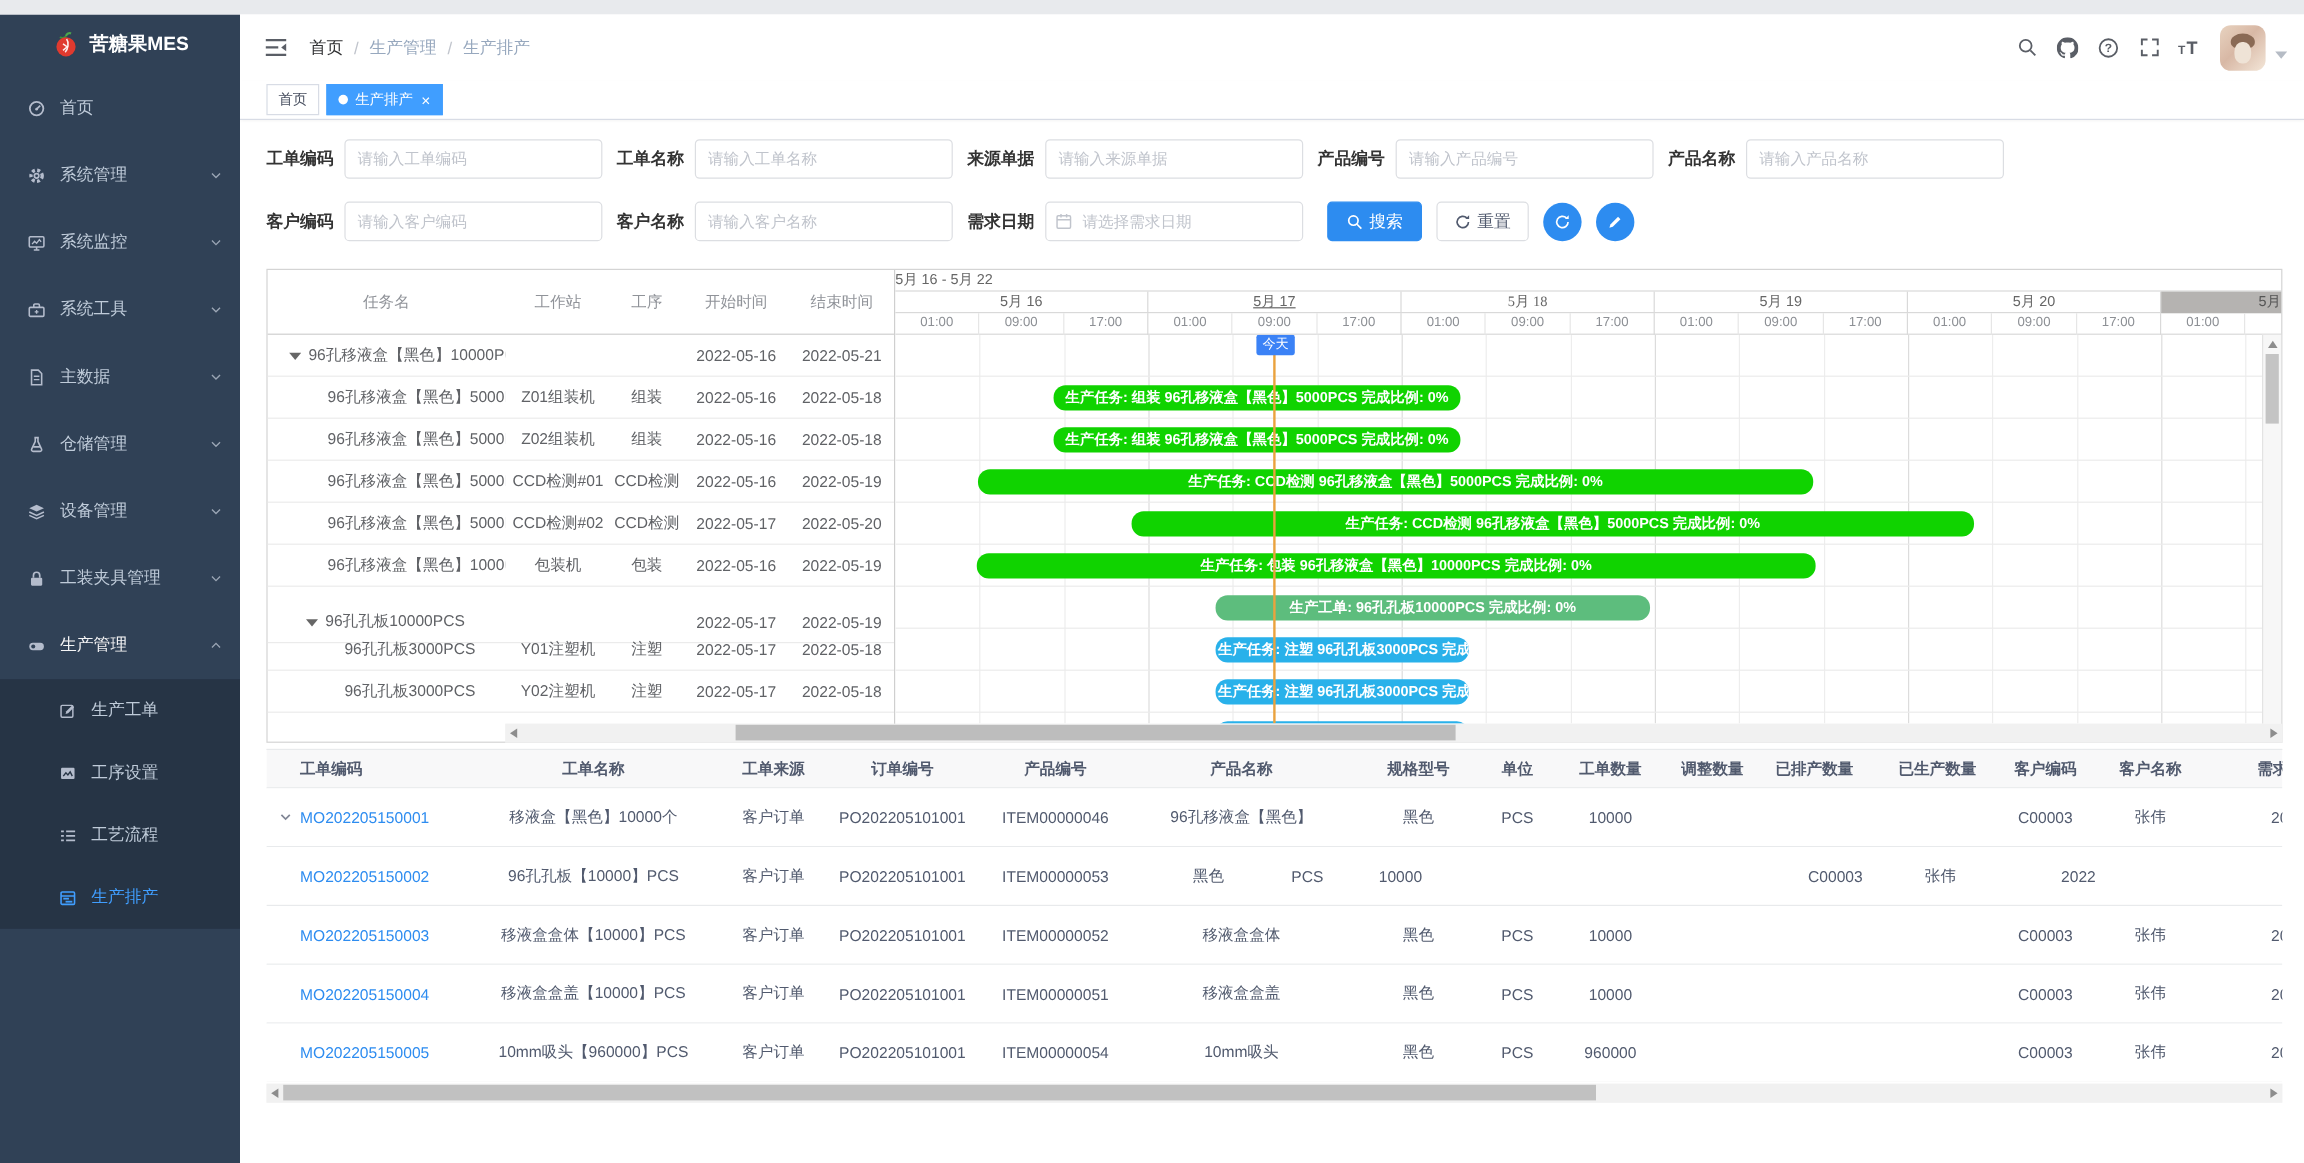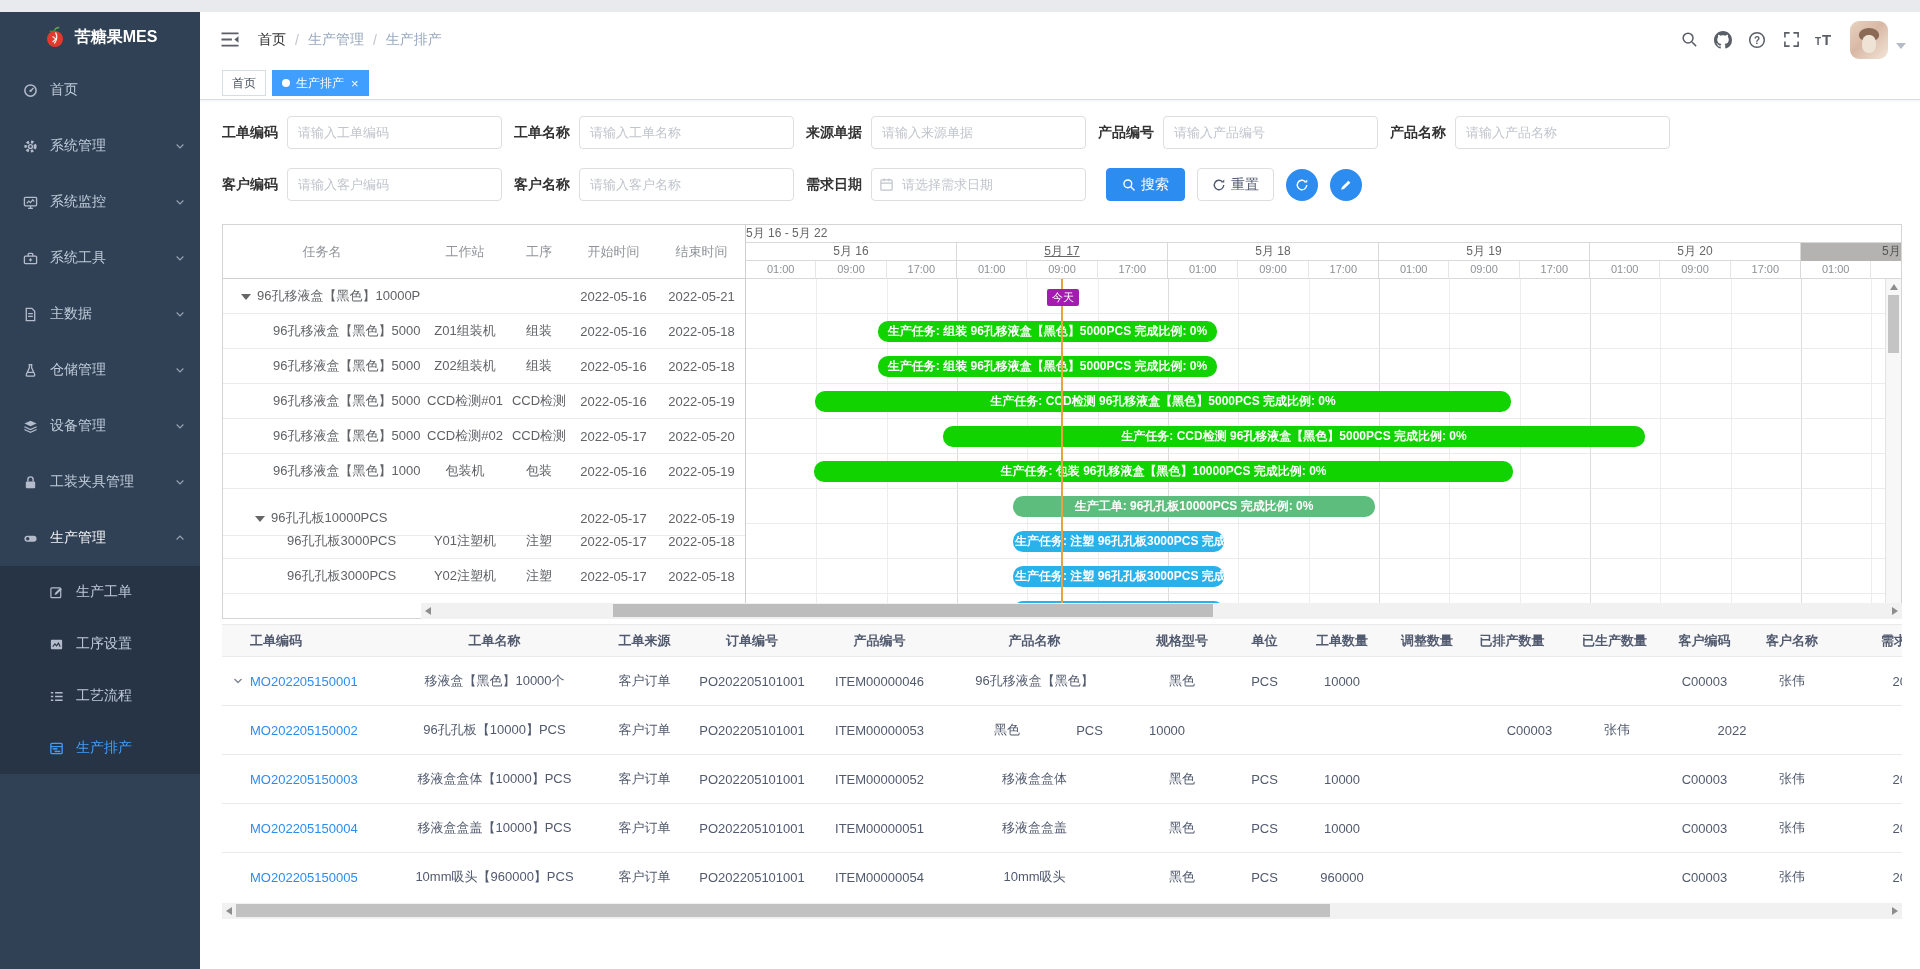--- a/index.html
+++ b/index.html
@@ -81,21 +81,21 @@
   .g-hour{position:absolute;top:0;height:18px;text-align:center;font-size:11px;color:#8d9095;line-height:17px;border-right:1px solid #e6e6e6}
   .g-body{position:absolute;left:0;top:54px;right:0;height:324px;overflow:hidden}
   .g-vline{position:absolute;top:0;height:100%;width:1px;background:#ededed}
   .g-vline.day{background:#dcdcdc}
   .g-hline{position:absolute;left:0;right:0;height:1px;background:#ebebeb}
   .g-bar{position:absolute;height:21px;border-radius:10px;color:#fff;font-size:12px;font-weight:bold;display:flex;align-items:center;justify-content:center;overflow:hidden;white-space:nowrap;z-index:2}
   .g-bar.parent{background:#5dbd7d}
   .g-bar.task{background:#10d300}
   .g-bar.selected{background:#29b1ea;justify-content:flex-start;padding-left:2px}
   .g-today-line{position:absolute;top:0;height:324px;width:2px;background:#eaa23e;z-index:3}
-  .g-today-tag{position:absolute;top:10px;z-index:4;background:#a21caf;color:#fff;font-size:11px;padding:1px 5px 2px;border-radius:2px;line-height:14px}
+  .g-today-tag{position:absolute;top:0;z-index:4;background:#3b82f6;color:#fff;font-size:11px;padding:1px 5px 2px;border-radius:2px;line-height:14px}
   .g-vscroll{position:absolute;right:0;top:54px;width:16px;height:324px;background:#f7f7f7;border-left:1px solid #e3e3e3;z-index:5}
   .g-vscroll .arr-up{position:absolute;left:4px;top:5px;width:0;height:0;border-left:4px solid transparent;border-right:4px solid transparent;border-bottom:6px solid #8d8d8d}
   .g-vscroll .vthumb{position:absolute;left:2px;top:16px;width:11px;height:58px;background:#c4c4c4}
   .g-hscroll{position:absolute;left:198px;top:378px;width:1481px;height:16px;background:#f1f1f1;z-index:6}
   .g-hscroll .arr-l,.page-hscroll .arr-l{position:absolute;left:4px;top:4px;width:0;height:0;border-top:4px solid transparent;border-bottom:4px solid transparent;border-right:6px solid #8d8d8d}
   .g-hscroll .arr-r,.page-hscroll .arr-r{position:absolute;right:4px;top:4px;width:0;height:0;border-top:4px solid transparent;border-bottom:4px solid transparent;border-left:6px solid #8d8d8d}
   .g-hscroll .hthumb{position:absolute;left:192px;top:1px;height:13px;width:600px;background:#bdbdbd}
 
   
   .wtable{position:absolute;left:222px;top:612px;width:1680px;height:277px;overflow:hidden;background:#fff;border-top:1px solid #e8eaec;z-index:4}
@@ -533,21 +533,21 @@
             <div class="g-cell g-cd1">2022-05-17</div>
             <div class="g-cell g-cd2">2022-05-18</div>
           </div>
         </div>
     </div>
     <div class="g-right">
       <div class="g-range">5月 16 - 5月 22</div>
       <div class="g-days" id="g-days">
           <div class="g-day" style="left: 0px; width: 211px;">5月 16</div>
           <div class="g-day" style="left: 211px; width: 211px; text-decoration: underline;">5月 17</div>
-          <div class="g-day" style="left: 422px; width: 211px;">5月 18</div>
+          <div class="g-day" style="left: 422px; width: 211px; font-family: Liberation Serif, serif;">5月 18</div>
           <div class="g-day" style="left: 633px; width: 211px;">5月 19</div>
           <div class="g-day" style="left: 844px; width: 211px;">5月 20</div>
           <div class="g-day gray" style="left: 1055px; width: 103px;">5月 21</div>
         </div>
       <div class="g-hours" id="g-hours">
           <div class="g-hour" style="left: 0px; width: 70.3333px;">01:00</div>
           <div class="g-hour" style="left: 70.3333px; width: 70.3333px;">09:00</div>
           <div class="g-hour" style="left: 140.667px; width: 70.3333px; border-right-color: rgb(217, 217, 217);">17:00</div>
           <div class="g-hour" style="left: 211px; width: 70.3333px;">01:00</div>
           <div class="g-hour" style="left: 281.333px; width: 70.3333px;">09:00</div>

